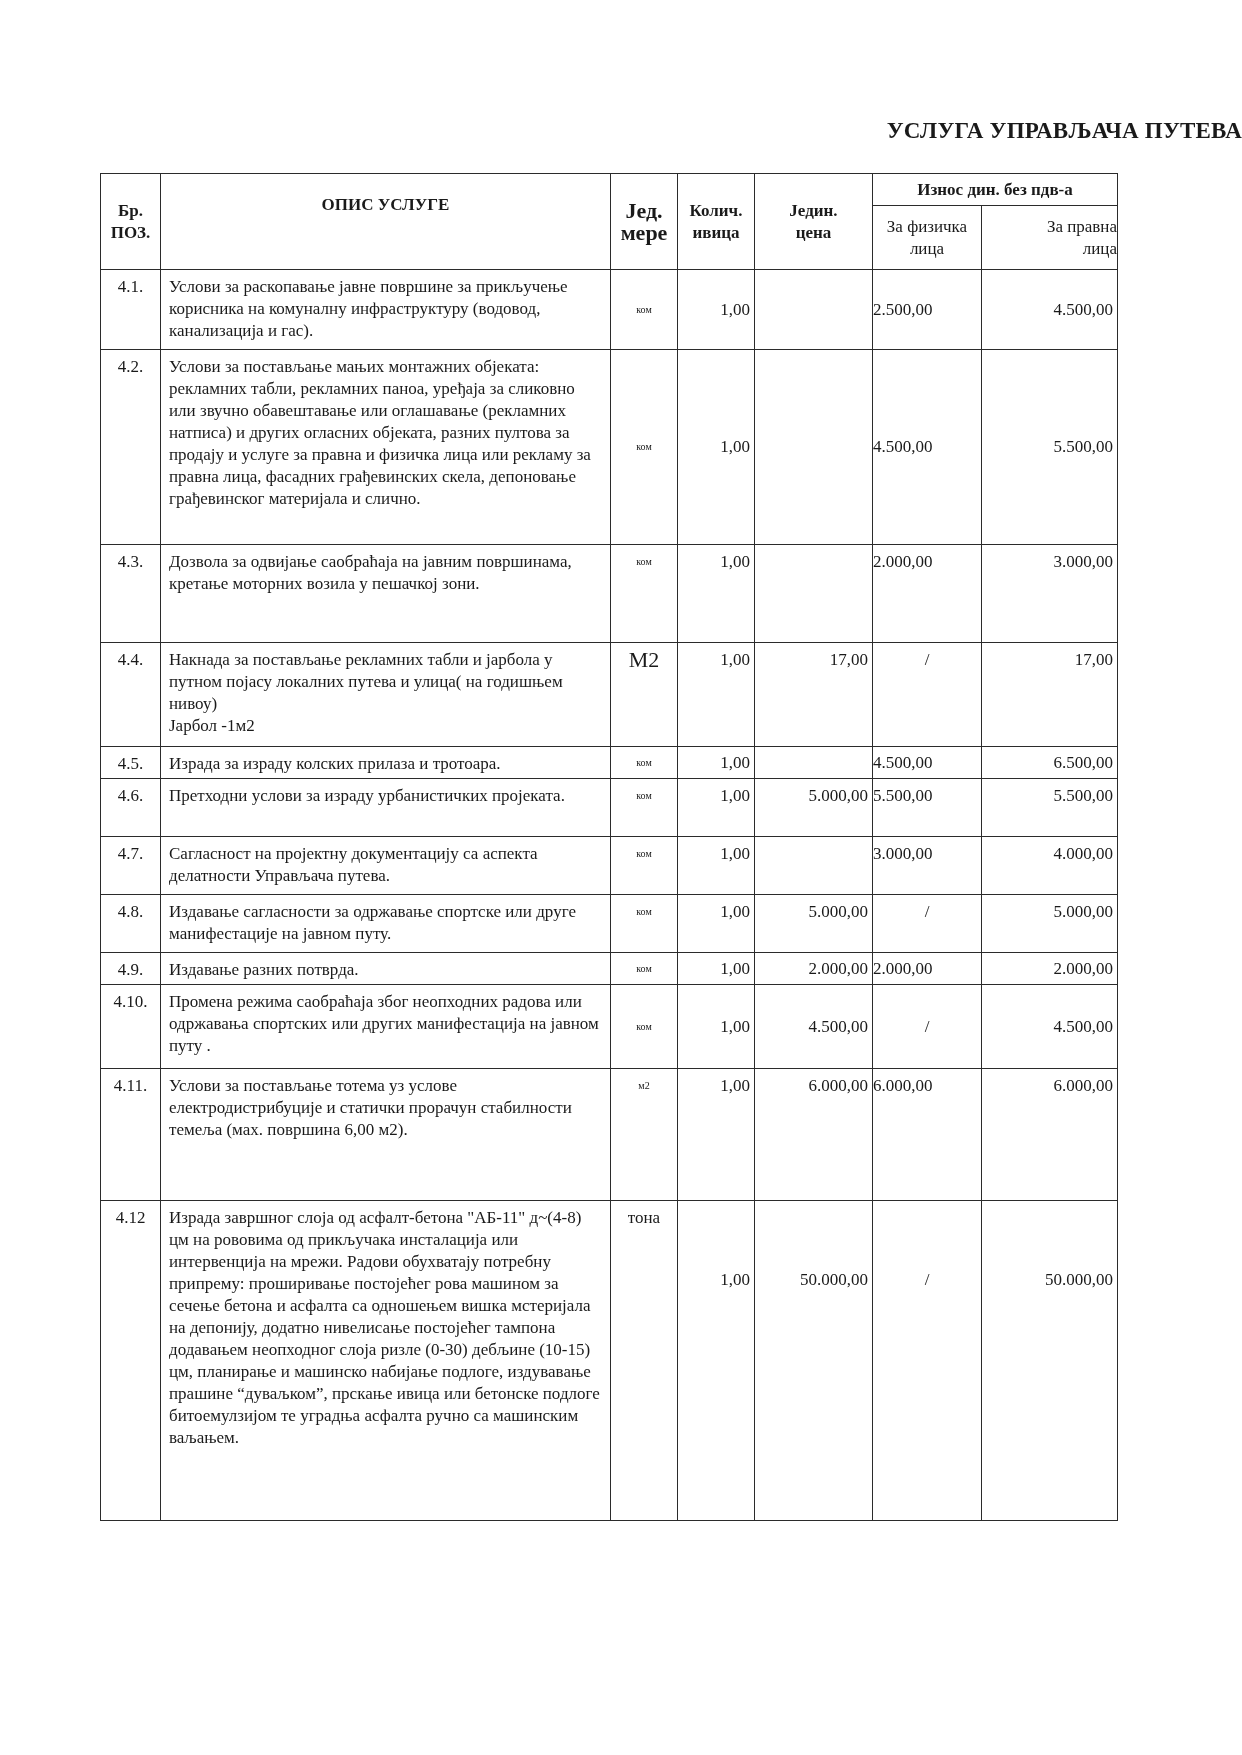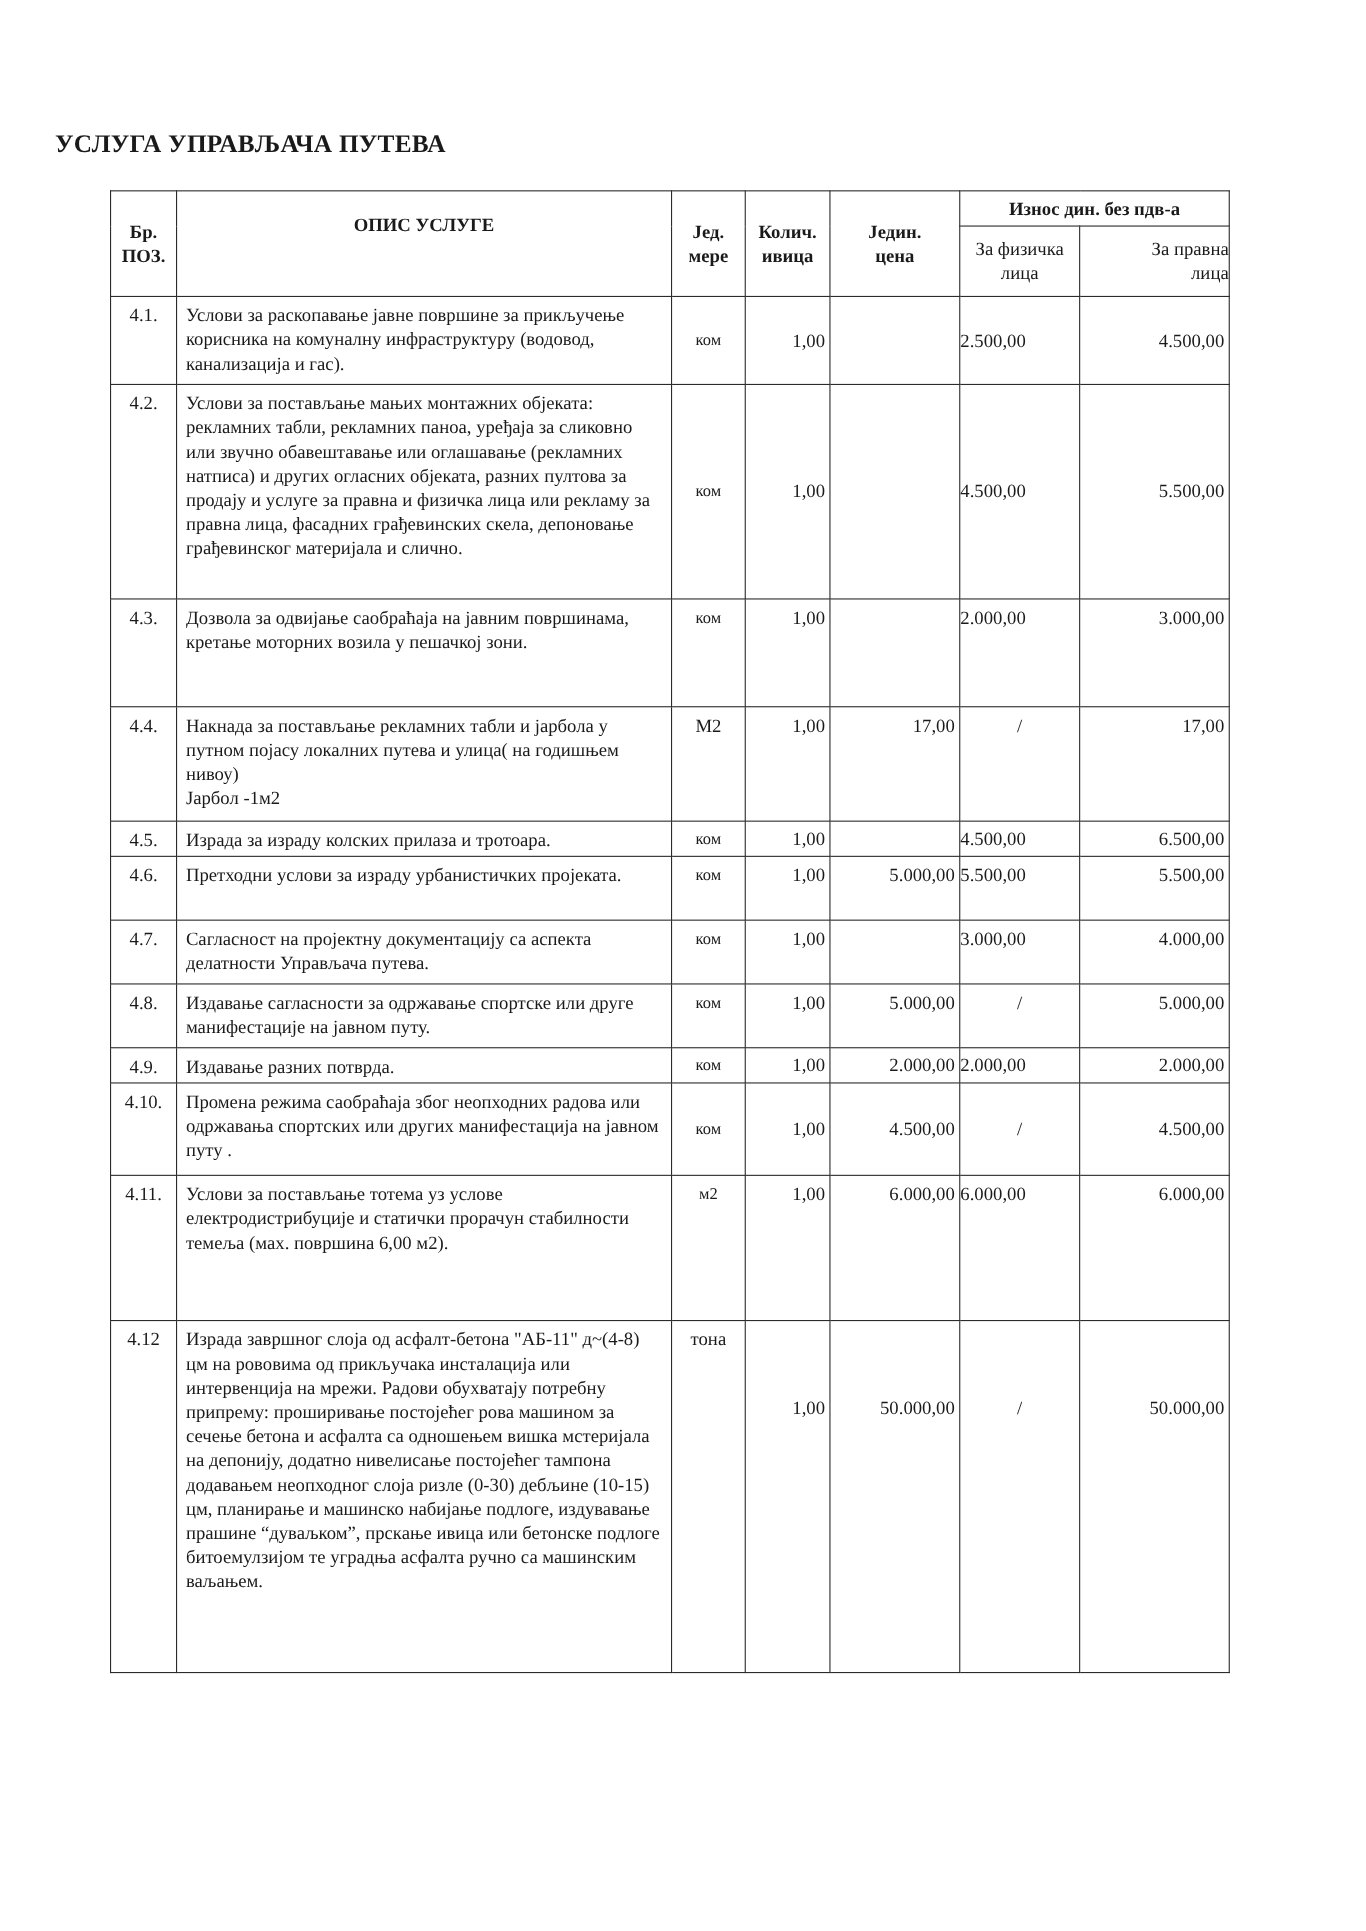--- a/index.html
+++ b/index.html
@@ -1,34 +1,34 @@
 <!DOCTYPE html>
 <html><head>
 <meta charset="utf-8">
 <style>
   html, body { margin: 0; padding: 0; background: #ffffff; }
   body { width: 1242px; height: 1755px; position: relative; overflow: hidden;
          font-family: "Liberation Serif", "DejaVu Serif", serif; color: #1a1a1a; }
-  .title { position: absolute; top: 118px; left: 0; width: 1242px; text-align: left;
+  .title { position: absolute; top: 118px; left: 0; width: 1242px; text-align: right;
            font-size: 23px; font-weight: bold; letter-spacing: 0.2px; padding-left: 50px; box-sizing: border-box; }
   table { position: absolute; left: 100px; top: 173px; border-collapse: collapse; table-layout: fixed; }
   td, th { border: 1.3px solid #2b2b2b; font-size: 17px; line-height: 22px; vertical-align: top; padding: 0; }
   th { font-weight: bold; text-align: center; vertical-align: middle; }
   th.sub { font-weight: normal; }
   .c-no { width: 59px; text-align: center; padding-top: 6px; }
   .c-desc { width: 433px; padding: 6px 8px 3px 8px; text-align: left; }
-  .c-unit { width: 66px; text-align: center; font-size: 15px; }
+  .c-unit { width: 66px; text-align: center; font-size: 10px; }
   .c-qty { width: 72px; text-align: right; padding-right: 4px; }
   .c-price { width: 113px; text-align: right; padding-right: 4px; }
   .c-fiz { width: 104px; padding-right: 4px; }
   .c-pr { width: 131px; text-align: right; padding-right: 4px; }
   .mid { vertical-align: middle; }
   .top { vertical-align: top; padding-top: 6px; font-family: Liberation Serif, serif; }
   .slash { text-align: center; padding-right: 0; }
-  .unit-big { font-size: 17px; }
+  .unit-big { font-size: 22px; }
 </style>
 </head>
 <body>
 
 <div class="title">УСЛУГА УПРАВЉАЧА ПУТЕВА</div>
 
 <table>
   <thead>
     <tr style="height:32px;">
       <th rowspan="2" class="c-no" style="padding-top:0;">

